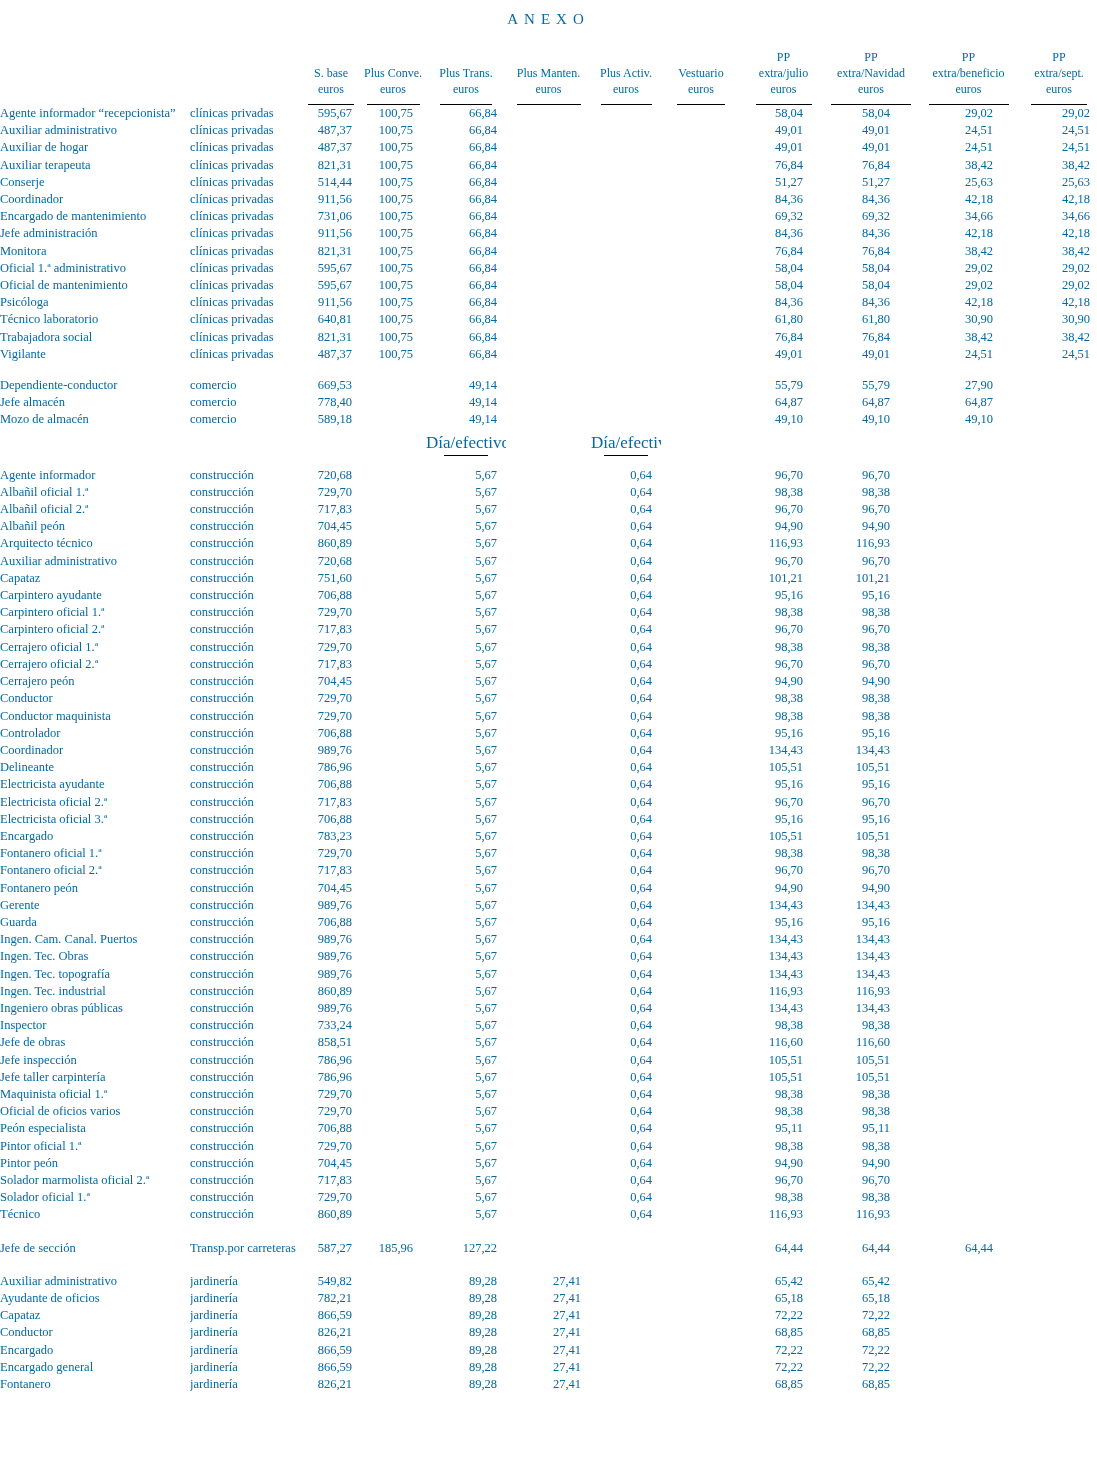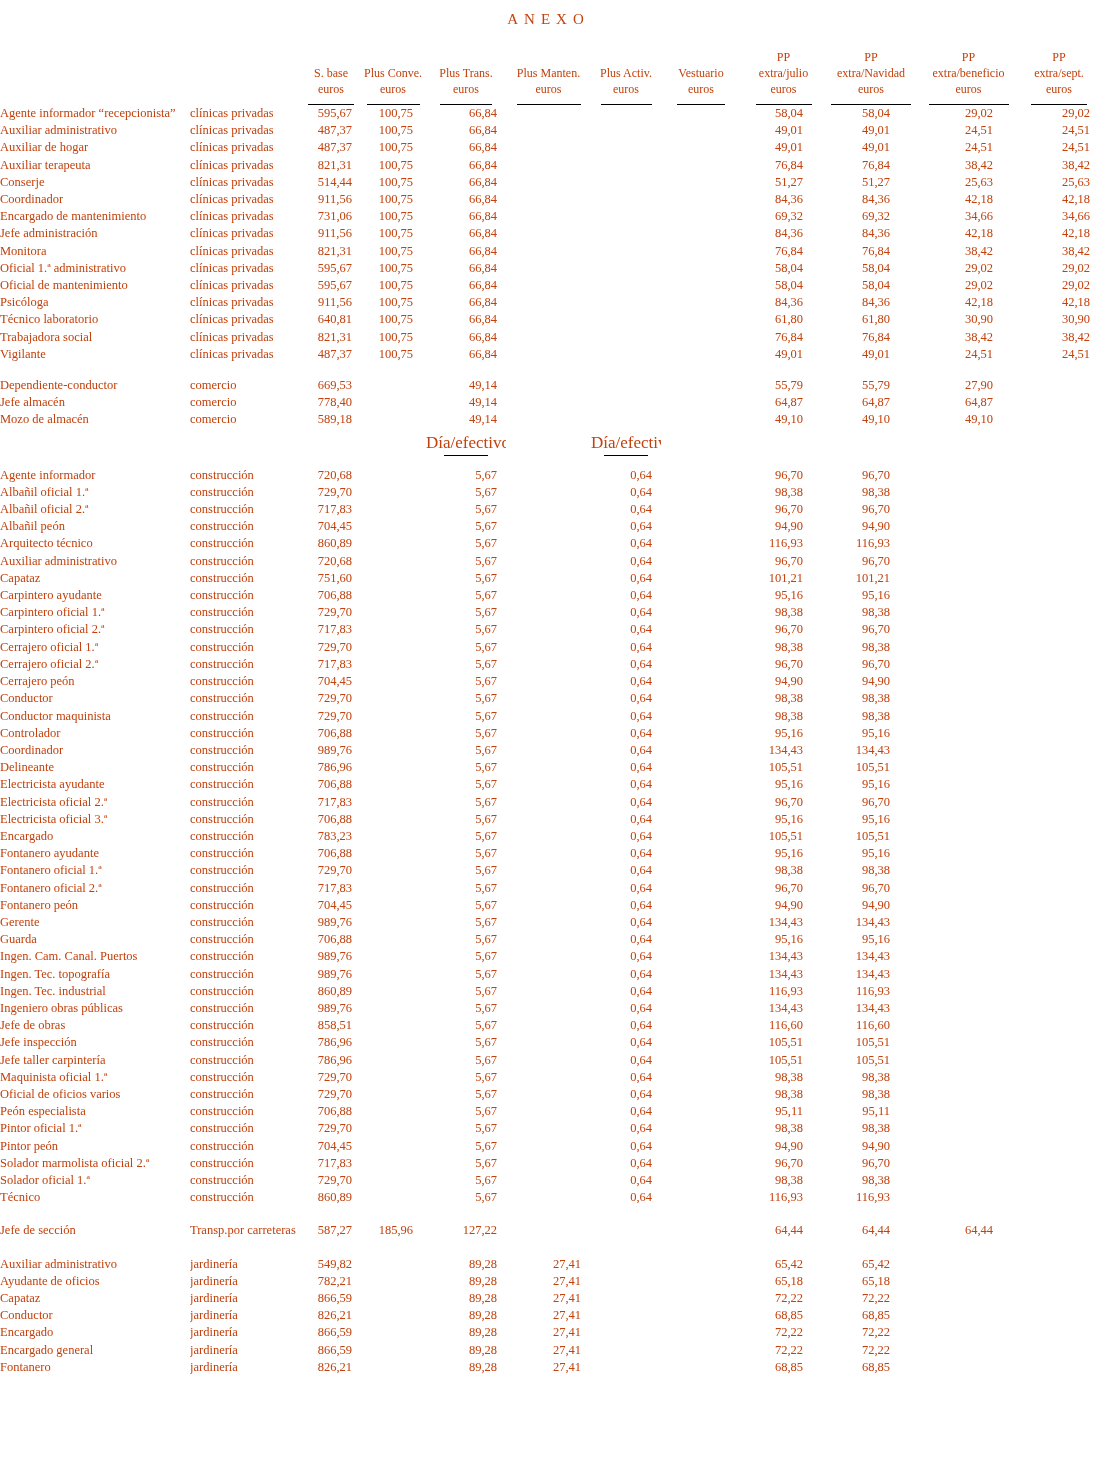--- a/index.html
+++ b/index.html
@@ -1,21 +1,21 @@
 <!DOCTYPE html>
 <html><head>
 <meta charset="utf-8">
 <style>
   html, body { margin: 0; padding: 0; background: #ffffff; }
   .page {
     position: relative;
     width: 1097px;
     min-height: 1473px;
     background: #ffffff;
-    color: #c2410c;
+    color: #0369a1;
     font-family: "Liberation Serif", "DejaVu Serif", serif;
     box-sizing: border-box;
     padding-top: 9px;
     overflow: hidden;
   }
   .title {
     text-align: center;
     font-size: 15px;
     letter-spacing: 6px;
     line-height: 20px;
@@ -765,171 +765,185 @@
     <td class="c5 num">5,67</td>
     <td class="c6 num"></td>
     <td class="c7 num">0,64</td>
     <td class="c8 num"></td>
     <td class="c9 num">105,51</td>
     <td class="c10 num">105,51</td>
     <td class="c11 num"></td>
     <td class="c12 num"></td>
   </tr>
 
-  <tr>
-    <td class="c1">Fontanero ayudante</td>
+
+  <tr>
+    <td class="c1">Fontanero oficial 1.ª</td>
+    <td class="c2">construcción</td>
+    <td class="c3 num">729,70</td>
+    <td class="c4 num"></td>
+    <td class="c5 num">5,67</td>
+    <td class="c6 num"></td>
+    <td class="c7 num">0,64</td>
+    <td class="c8 num"></td>
+    <td class="c9 num">98,38</td>
+    <td class="c10 num">98,38</td>
+    <td class="c11 num"></td>
+    <td class="c12 num"></td>
+  </tr>
+
+  <tr>
+    <td class="c1">Fontanero oficial 2.ª</td>
+    <td class="c2">construcción</td>
+    <td class="c3 num">717,83</td>
+    <td class="c4 num"></td>
+    <td class="c5 num">5,67</td>
+    <td class="c6 num"></td>
+    <td class="c7 num">0,64</td>
+    <td class="c8 num"></td>
+    <td class="c9 num">96,70</td>
+    <td class="c10 num">96,70</td>
+    <td class="c11 num"></td>
+    <td class="c12 num"></td>
+  </tr>
+
+  <tr>
+    <td class="c1">Fontanero peón</td>
+    <td class="c2">construcción</td>
+    <td class="c3 num">704,45</td>
+    <td class="c4 num"></td>
+    <td class="c5 num">5,67</td>
+    <td class="c6 num"></td>
+    <td class="c7 num">0,64</td>
+    <td class="c8 num"></td>
+    <td class="c9 num">94,90</td>
+    <td class="c10 num">94,90</td>
+    <td class="c11 num"></td>
+    <td class="c12 num"></td>
+  </tr>
+
+  <tr>
+    <td class="c1">Gerente</td>
+    <td class="c2">construcción</td>
+    <td class="c3 num">989,76</td>
+    <td class="c4 num"></td>
+    <td class="c5 num">5,67</td>
+    <td class="c6 num"></td>
+    <td class="c7 num">0,64</td>
+    <td class="c8 num"></td>
+    <td class="c9 num">134,43</td>
+    <td class="c10 num">134,43</td>
+    <td class="c11 num"></td>
+    <td class="c12 num"></td>
+  </tr>
+
+  <tr>
+    <td class="c1">Guarda</td>
     <td class="c2">construcción</td>
     <td class="c3 num">706,88</td>
     <td class="c4 num"></td>
     <td class="c5 num">5,67</td>
     <td class="c6 num"></td>
     <td class="c7 num">0,64</td>
     <td class="c8 num"></td>
     <td class="c9 num">95,16</td>
     <td class="c10 num">95,16</td>
     <td class="c11 num"></td>
     <td class="c12 num"></td>
   </tr>
 
   <tr>
-    <td class="c1">Fontanero oficial 1.ª</td>
-    <td class="c2">construcción</td>
-    <td class="c3 num">729,70</td>
+    <td class="c1">Ingen. Cam. Canal. Puertos</td>
+    <td class="c2">construcción</td>
+    <td class="c3 num">989,76</td>
+    <td class="c4 num"></td>
+    <td class="c5 num">5,67</td>
+    <td class="c6 num"></td>
+    <td class="c7 num">0,64</td>
+    <td class="c8 num"></td>
+    <td class="c9 num">134,43</td>
+    <td class="c10 num">134,43</td>
+    <td class="c11 num"></td>
+    <td class="c12 num"></td>
+  </tr>
+
+  <tr>
+    <td class="c1">Ingen. Tec. Obras</td>
+    <td class="c2">construcción</td>
+    <td class="c3 num">989,76</td>
+    <td class="c4 num"></td>
+    <td class="c5 num">5,67</td>
+    <td class="c6 num"></td>
+    <td class="c7 num">0,64</td>
+    <td class="c8 num"></td>
+    <td class="c9 num">134,43</td>
+    <td class="c10 num">134,43</td>
+    <td class="c11 num"></td>
+    <td class="c12 num"></td>
+  </tr>
+
+  <tr>
+    <td class="c1">Ingen. Tec. topografía</td>
+    <td class="c2">construcción</td>
+    <td class="c3 num">989,76</td>
+    <td class="c4 num"></td>
+    <td class="c5 num">5,67</td>
+    <td class="c6 num"></td>
+    <td class="c7 num">0,64</td>
+    <td class="c8 num"></td>
+    <td class="c9 num">134,43</td>
+    <td class="c10 num">134,43</td>
+    <td class="c11 num"></td>
+    <td class="c12 num"></td>
+  </tr>
+
+  <tr>
+    <td class="c1">Ingen. Tec. industrial</td>
+    <td class="c2">construcción</td>
+    <td class="c3 num">860,89</td>
+    <td class="c4 num"></td>
+    <td class="c5 num">5,67</td>
+    <td class="c6 num"></td>
+    <td class="c7 num">0,64</td>
+    <td class="c8 num"></td>
+    <td class="c9 num">116,93</td>
+    <td class="c10 num">116,93</td>
+    <td class="c11 num"></td>
+    <td class="c12 num"></td>
+  </tr>
+
+  <tr>
+    <td class="c1">Ingeniero obras públicas</td>
+    <td class="c2">construcción</td>
+    <td class="c3 num">989,76</td>
+    <td class="c4 num"></td>
+    <td class="c5 num">5,67</td>
+    <td class="c6 num"></td>
+    <td class="c7 num">0,64</td>
+    <td class="c8 num"></td>
+    <td class="c9 num">134,43</td>
+    <td class="c10 num">134,43</td>
+    <td class="c11 num"></td>
+    <td class="c12 num"></td>
+  </tr>
+
+  <tr>
+    <td class="c1">Inspector</td>
+    <td class="c2">construcción</td>
+    <td class="c3 num">733,24</td>
     <td class="c4 num"></td>
     <td class="c5 num">5,67</td>
     <td class="c6 num"></td>
     <td class="c7 num">0,64</td>
     <td class="c8 num"></td>
     <td class="c9 num">98,38</td>
     <td class="c10 num">98,38</td>
     <td class="c11 num"></td>
     <td class="c12 num"></td>
   </tr>
-
-  <tr>
-    <td class="c1">Fontanero oficial 2.ª</td>
-    <td class="c2">construcción</td>
-    <td class="c3 num">717,83</td>
-    <td class="c4 num"></td>
-    <td class="c5 num">5,67</td>
-    <td class="c6 num"></td>
-    <td class="c7 num">0,64</td>
-    <td class="c8 num"></td>
-    <td class="c9 num">96,70</td>
-    <td class="c10 num">96,70</td>
-    <td class="c11 num"></td>
-    <td class="c12 num"></td>
-  </tr>
-
-  <tr>
-    <td class="c1">Fontanero peón</td>
-    <td class="c2">construcción</td>
-    <td class="c3 num">704,45</td>
-    <td class="c4 num"></td>
-    <td class="c5 num">5,67</td>
-    <td class="c6 num"></td>
-    <td class="c7 num">0,64</td>
-    <td class="c8 num"></td>
-    <td class="c9 num">94,90</td>
-    <td class="c10 num">94,90</td>
-    <td class="c11 num"></td>
-    <td class="c12 num"></td>
-  </tr>
-
-  <tr>
-    <td class="c1">Gerente</td>
-    <td class="c2">construcción</td>
-    <td class="c3 num">989,76</td>
-    <td class="c4 num"></td>
-    <td class="c5 num">5,67</td>
-    <td class="c6 num"></td>
-    <td class="c7 num">0,64</td>
-    <td class="c8 num"></td>
-    <td class="c9 num">134,43</td>
-    <td class="c10 num">134,43</td>
-    <td class="c11 num"></td>
-    <td class="c12 num"></td>
-  </tr>
-
-  <tr>
-    <td class="c1">Guarda</td>
-    <td class="c2">construcción</td>
-    <td class="c3 num">706,88</td>
-    <td class="c4 num"></td>
-    <td class="c5 num">5,67</td>
-    <td class="c6 num"></td>
-    <td class="c7 num">0,64</td>
-    <td class="c8 num"></td>
-    <td class="c9 num">95,16</td>
-    <td class="c10 num">95,16</td>
-    <td class="c11 num"></td>
-    <td class="c12 num"></td>
-  </tr>
-
-  <tr>
-    <td class="c1">Ingen. Cam. Canal. Puertos</td>
-    <td class="c2">construcción</td>
-    <td class="c3 num">989,76</td>
-    <td class="c4 num"></td>
-    <td class="c5 num">5,67</td>
-    <td class="c6 num"></td>
-    <td class="c7 num">0,64</td>
-    <td class="c8 num"></td>
-    <td class="c9 num">134,43</td>
-    <td class="c10 num">134,43</td>
-    <td class="c11 num"></td>
-    <td class="c12 num"></td>
-  </tr>
-
-
-  <tr>
-    <td class="c1">Ingen. Tec. topografía</td>
-    <td class="c2">construcción</td>
-    <td class="c3 num">989,76</td>
-    <td class="c4 num"></td>
-    <td class="c5 num">5,67</td>
-    <td class="c6 num"></td>
-    <td class="c7 num">0,64</td>
-    <td class="c8 num"></td>
-    <td class="c9 num">134,43</td>
-    <td class="c10 num">134,43</td>
-    <td class="c11 num"></td>
-    <td class="c12 num"></td>
-  </tr>
-
-  <tr>
-    <td class="c1">Ingen. Tec. industrial</td>
-    <td class="c2">construcción</td>
-    <td class="c3 num">860,89</td>
-    <td class="c4 num"></td>
-    <td class="c5 num">5,67</td>
-    <td class="c6 num"></td>
-    <td class="c7 num">0,64</td>
-    <td class="c8 num"></td>
-    <td class="c9 num">116,93</td>
-    <td class="c10 num">116,93</td>
-    <td class="c11 num"></td>
-    <td class="c12 num"></td>
-  </tr>
-
-  <tr>
-    <td class="c1">Ingeniero obras públicas</td>
-    <td class="c2">construcción</td>
-    <td class="c3 num">989,76</td>
-    <td class="c4 num"></td>
-    <td class="c5 num">5,67</td>
-    <td class="c6 num"></td>
-    <td class="c7 num">0,64</td>
-    <td class="c8 num"></td>
-    <td class="c9 num">134,43</td>
-    <td class="c10 num">134,43</td>
-    <td class="c11 num"></td>
-    <td class="c12 num"></td>
-  </tr>
-
 
   <tr>
     <td class="c1">Jefe de obras</td>
     <td class="c2">construcción</td>
     <td class="c3 num">858,51</td>
     <td class="c4 num"></td>
     <td class="c5 num">5,67</td>
     <td class="c6 num"></td>
     <td class="c7 num">0,64</td>
     <td class="c8 num"></td>

